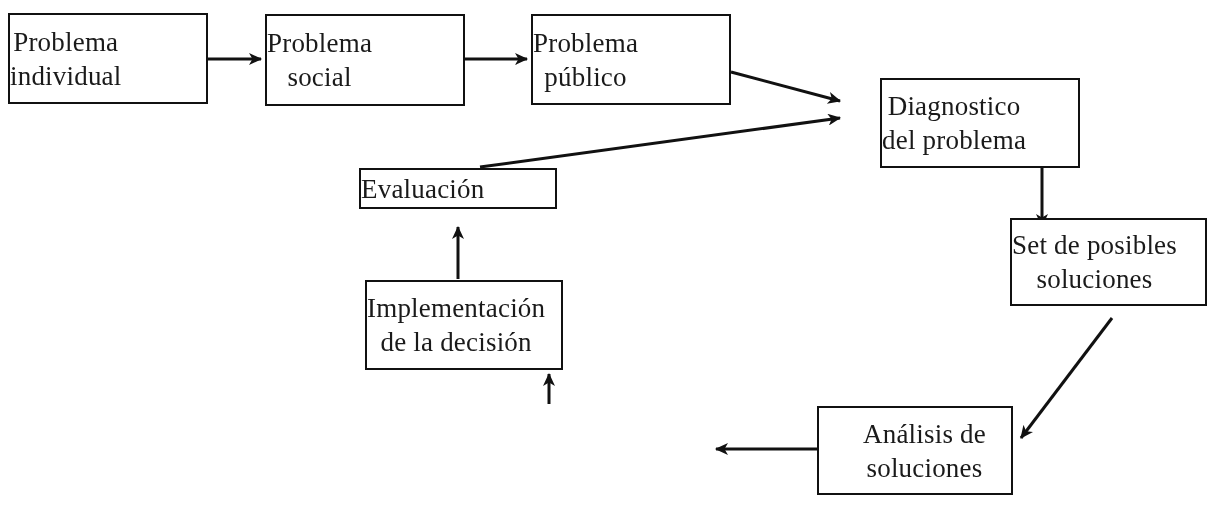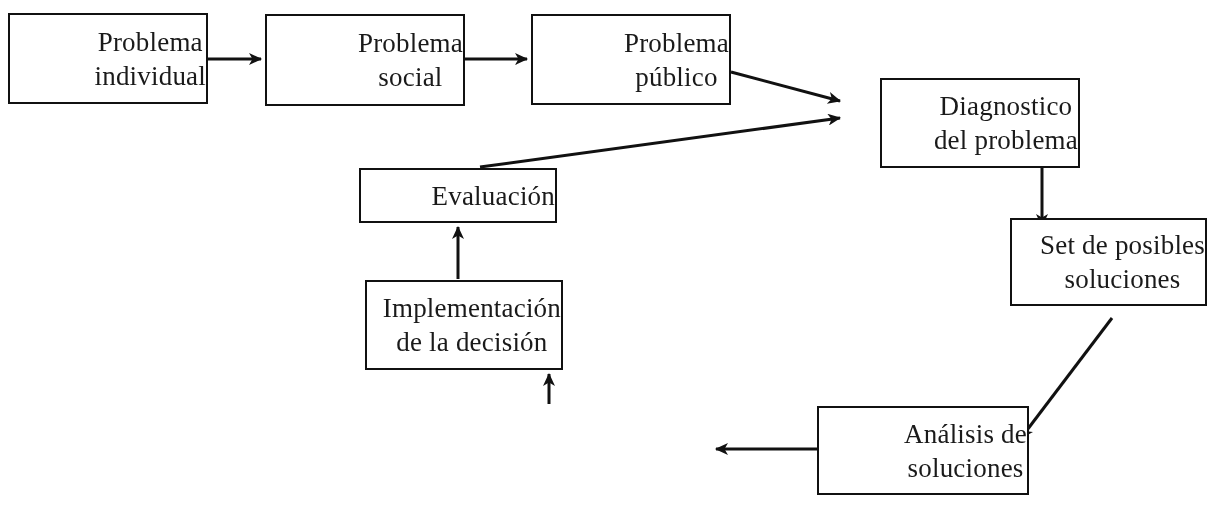--- a/index.html
+++ b/index.html
@@ -22,21 +22,21 @@
     width: 1216px;
     height: 518px;
   }
   .node {
     position: absolute;
     box-sizing: border-box;
     border: 2px solid #111111;
     background: #ffffff;
     display: flex;
     align-items: center;
-    justify-content: flex-end;
+    justify-content: flex-start;
     text-align: center;
   }
   .node .label {
     white-space: pre-line;
     font-size: 27px;
     line-height: 34px;
     color: #1a1a1a;
     letter-spacing: 0.2px;
   }
 </style>
@@ -80,28 +80,28 @@
   <div class="node" style="left:844px; top:78px; width:200px; height:90px;margin-left:36px;">
     <span class="label">Diagnostico
 del problema</span>
   </div>
 
   <div class="node" style="left:1010px; top:218px; width:197px; height:88px;">
     <span class="label">Set de posibles
 soluciones</span>
   </div>
 
-  <div class="node" style="left:817px; top:406px; width:212px; height:89px;">
+  <div class="node" style="left:817px; top:406px; width:196px; height:89px;padding-left:44px;">
     <span class="label">Análisis de
 soluciones</span>
   </div>
 
 
   <div class="node" style="left:365px; top:280px; width:198px; height:90px;">
     <span class="label">Implementación
 de la decisión</span>
   </div>
 
-  <div class="node" style="left:359px; top:168px; width:198px; height:55px;">
+  <div class="node" style="left:359px; top:168px; width:198px; height:41px;">
     <span class="label">Evaluación</span>
   </div>
 
 </div>
 
 </body></html>

